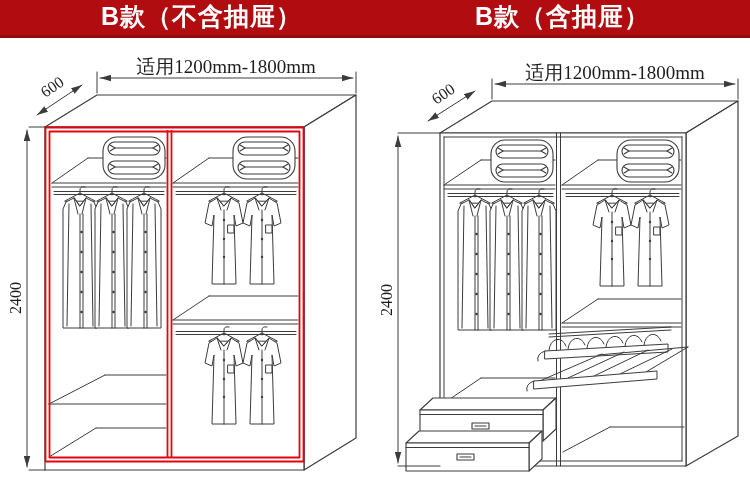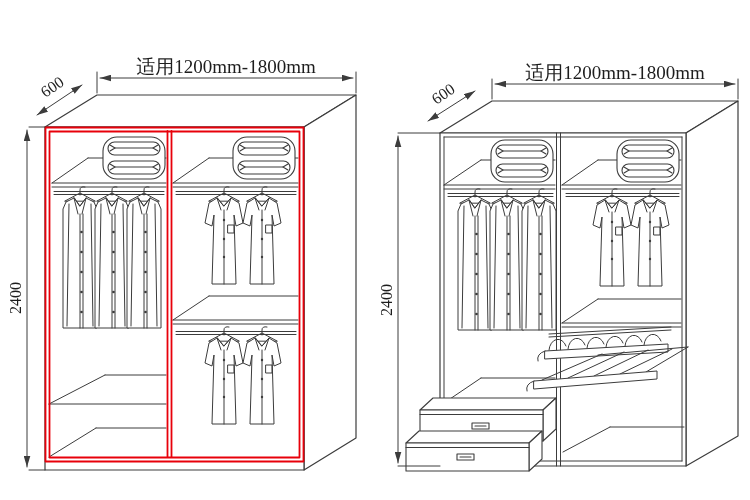--- a/index.html
+++ b/index.html
@@ -12,20 +12,28 @@
   .banner-title{color:#fff;font-size:25px;font-weight:700;letter-spacing:1px;line-height:35px;
                 transform:translateY(-1px);white-space:nowrap;}
   #diagram-svg{position:absolute;left:0;top:0;}
   .dimtext{font-family:"Liberation Serif","DejaVu Serif",serif;fill:#1d1d1d;}
 </style>
 </head>
 <body>
 
 <div id="stage">
 
+  <div id="banner">
+    <div class="banner-half">
+      <span class="banner-title" style="margin-left:28px">B款（不含抽屉）</span>
+    </div>
+    <div class="banner-half">
+      <span class="banner-title">B款（含抽屉）</span>
+    </div>
+  </div>
 
   <svg id="diagram-svg" width="750" height="500" viewBox="0 0 750 500" stroke-linecap="round" stroke-linejoin="round">
     <defs>
       <marker id="arr" viewBox="0 0 10 6" markerWidth="11" markerHeight="7" refX="10" refY="3" orient="auto-start-reverse" markerUnits="userSpaceOnUse">
         <path d="M0,0 L10,3 L0,6 Z" fill="#3c3c3c"></path>
       </marker>
 
       <g id="blanket" stroke="#3c3c3c" stroke-width="1.1" fill="#fff">
         <rect x="0" y="0" width="62" height="42" rx="14"></rect>
         <rect x="5" y="5" width="52" height="13" rx="6.5"></rect>

